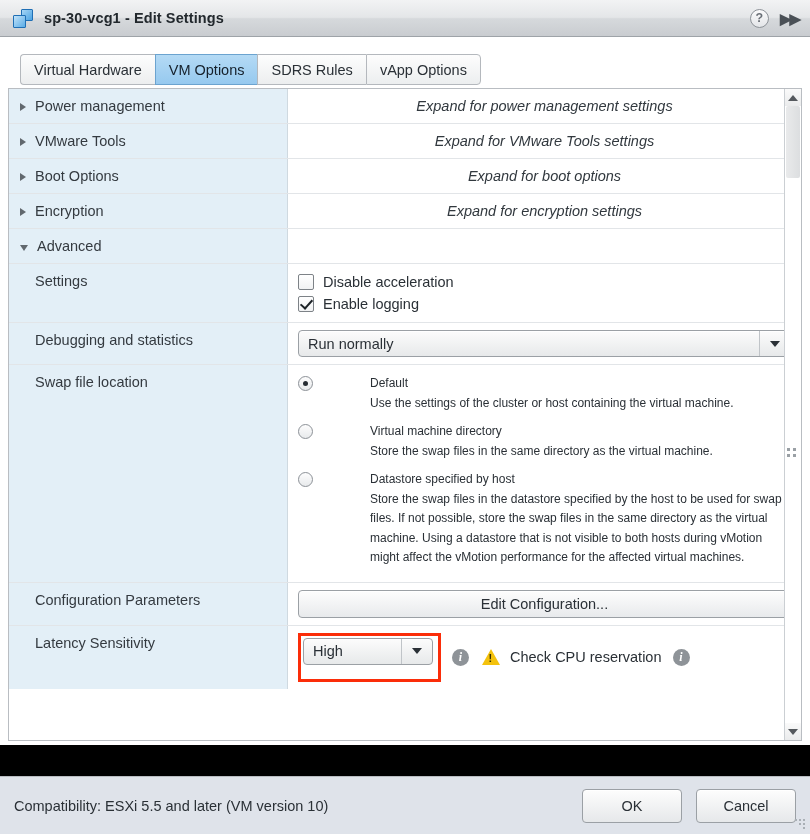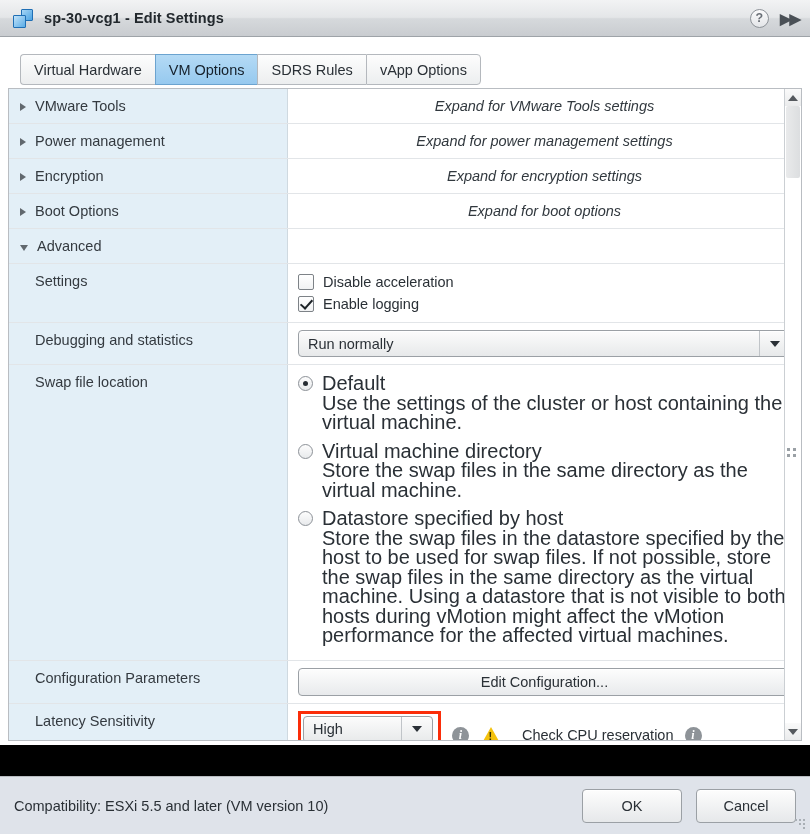--- a/index.html
+++ b/index.html
@@ -169,21 +169,21 @@
     width: 15px; height: 15px; border-radius: 50%;
     border: 1px solid #8c9197;
     background: linear-gradient(to bottom, #fdfdfd, #e8eaec);
     margin-right: 9px; margin-top: 2px; flex: 0 0 auto;
     position: relative; cursor: pointer;
   }
   .radio.sel::after {
     content: ""; position: absolute; left: 4px; top: 4px;
     width: 5px; height: 5px; border-radius: 50%; background: #272d33;
   }
-  .radio-text { font-size: 20px; color: #2a3036; line-height: 19.5px; }
+  .radio-text { font-size: 12px; color: #2a3036; line-height: 19.5px; margin-left: 48px; }
   .radio-text .rt-title { display: block; }
   .radio-text .rt-desc { display: block; }
 
   
   .btn {
     height: 28px; border: 1px solid #9ba0a5; border-radius: 4px;
     background: linear-gradient(to bottom, #fdfdfd, #e8eaec);
     display: flex; align-items: center; justify-content: center;
     font-size: 14.5px; color: #2a3036; cursor: pointer;
     box-shadow: inset 0 1px 0 #ffffff;
@@ -203,21 +203,21 @@
   }
   .warn-icon {
     width: 0; height: 0; margin-left: 13px; position: relative; flex: 0 0 auto;
     border-left: 9.5px solid transparent; border-right: 9.5px solid transparent;
     border-bottom: 16px solid #f4c20d;
   }
   .warn-icon::after {
     content: "!"; position: absolute; left: -2.5px; top: 4px;
     font-size: 11px; font-weight: bold; color: #3a3000; line-height: 11px;
   }
-  .warn-text { margin-left: 22px; font-size: 14.5px; color: #2a3036; }
+  .warn-text { margin-left: 10px; font-size: 14.5px; color: #2a3036; }
 
   
   .vscroll {
     position: absolute; right: 0; top: 0; width: 17px; height: 100%;
     background: #ffffff; border-left: 1px solid #cbcfd3;
     display: flex; flex-direction: column;
   }
   .sb-arrow {
     height: 17px; flex: 0 0 auto;
     background: linear-gradient(to bottom, #fafafa, #eaebec);
@@ -301,54 +301,54 @@
     <div class="tab">SDRS Rules</div>
     <div class="tab">vApp Options</div>
   </div>
 
   <div class="content">
     <div class="grid">
 
       <div class="row">
         <div class="cell-left">
           <span class="tri right"></span>
+          <span class="sec-label">Power management</span>
+        </div>
+        <div class="cell-right center-hint">
+          <span class="hint">Expand for power management settings</span>
+        </div>
+      </div>
+
+      <div class="row">
+        <div class="cell-left">
+          <span class="tri right"></span>
           <span class="sec-label">VMware Tools</span>
         </div>
         <div class="cell-right center-hint">
           <span class="hint">Expand for VMware Tools settings</span>
         </div>
       </div>
 
       <div class="row">
         <div class="cell-left">
           <span class="tri right"></span>
-          <span class="sec-label">Power management</span>
+          <span class="sec-label">Boot Options</span>
         </div>
         <div class="cell-right center-hint">
-          <span class="hint">Expand for power management settings</span>
+          <span class="hint">Expand for boot options</span>
         </div>
       </div>
 
       <div class="row">
         <div class="cell-left">
           <span class="tri right"></span>
           <span class="sec-label">Encryption</span>
         </div>
         <div class="cell-right center-hint">
           <span class="hint">Expand for encryption settings</span>
-        </div>
-      </div>
-
-      <div class="row">
-        <div class="cell-left">
-          <span class="tri right"></span>
-          <span class="sec-label">Boot Options</span>
-        </div>
-        <div class="cell-right center-hint">
-          <span class="hint">Expand for boot options</span>
         </div>
       </div>
 
       <div class="row">
         <div class="cell-left">
           <span class="tri down"></span>
           <span class="sec-label">Advanced</span>
         </div>
         <div class="cell-right"></div>
       </div>

